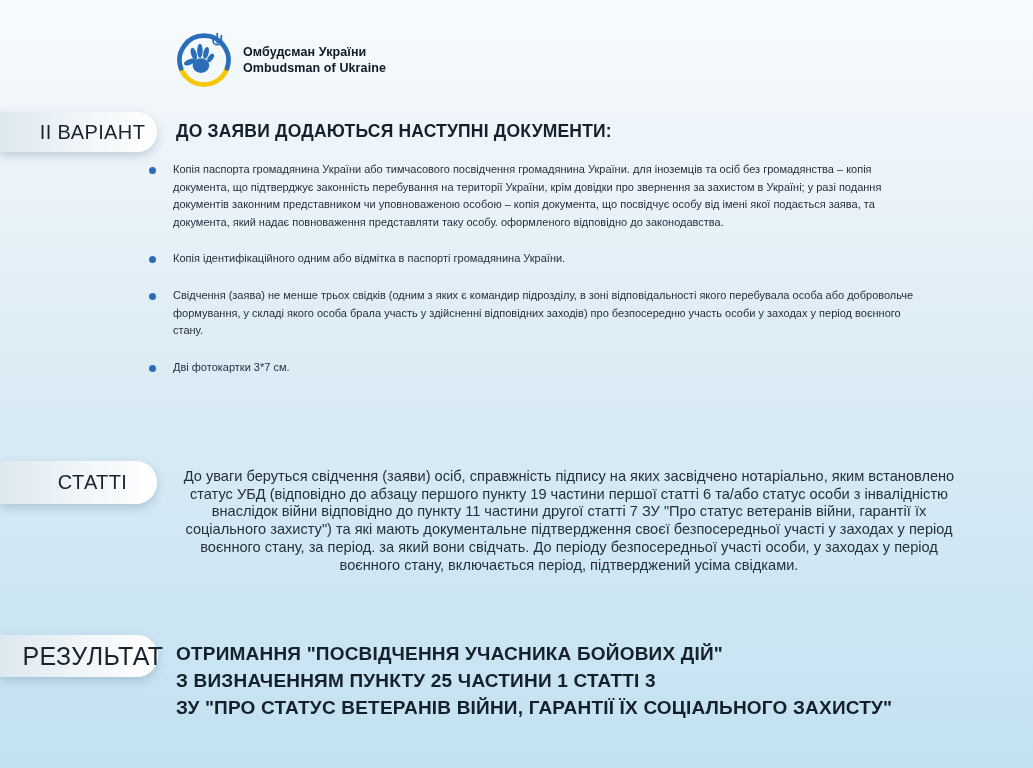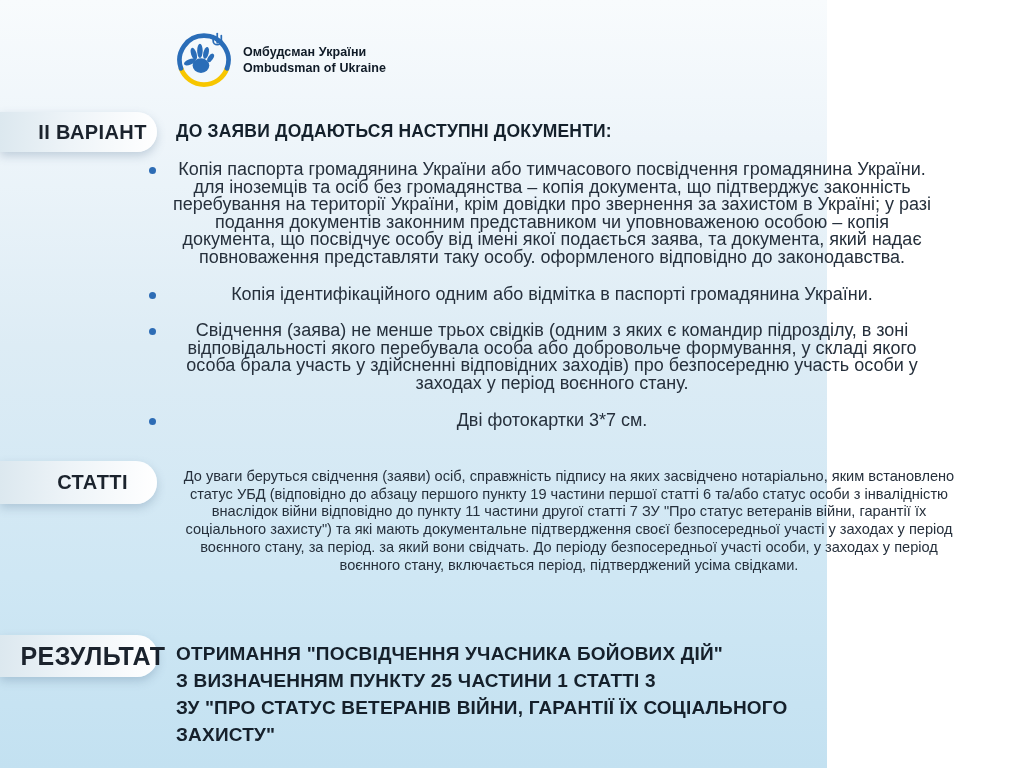--- a/index.html
+++ b/index.html
@@ -3,51 +3,51 @@
 <meta charset="utf-8">
 <style>
   * { margin:0; padding:0; box-sizing:border-box; }
   html,body { width:1033px; height:768px; }
   body {
     font-family: "Liberation Sans", sans-serif;
     color:#1c242e;
     overflow:hidden;
   }
   .page {
-    position:relative; width:827px; height:768px;
+    position:relative; width:1033px; height:768px;
     background: linear-gradient(180deg, #f8fbfd 0%, #eef5fa 18%, #ddecf5 45%, #cfe7f4 75%, #c3e1f1 100%);
   }
   
   .logo { position:absolute; left:176px; top:32px; display:flex; align-items:center; gap:11px; }
   .logo-mark { width:56px; height:56px; }
   .logo-text { font-size:12.5px; font-weight:bold; color:#0f1a26; line-height:1.3; letter-spacing:0.1px; }
   
   .badge {
     position:absolute; left:0; display:flex; align-items:center; justify-content:center;
     background: linear-gradient(90deg, #dce8ef 0%, #eef4f8 45%, #ffffff 100%);
     border-radius: 0 21px 21px 0;
     box-shadow: 0 4px 10px rgba(90,120,150,0.30);
-    font-weight:bold; color:#1b232d; letter-spacing:0.4px;
+    font-weight:normal; color:#1b232d; letter-spacing:0.4px;
     padding-left:28px;
   }
   .badge-variant  { top:112px; width:157px; height:40px; font-size:20px; }
   .badge-important{ top:461px; width:157px; height:43px; font-size:20px; }
   .badge-result   { top:635px; width:158px; height:42px; font-size:25px; }
   
   .heading {
     position:absolute; left:176px; top:121px;
     font-size:17.5px; font-weight:bold; color:#14202b; letter-spacing:0.2px;
   }
   .doc-list { position:absolute; left:149px; top:161px; width:790px; list-style:none; }
   .doc-item { display:flex; gap:17px; margin-bottom:19px; }
   .dot {
     flex:0 0 auto; width:7px; height:7px; border-radius:50%;
     background:#2d6cb5; margin-top:6px;
   }
-  .doc-item-text { font-size:18px; line-height:17.6px; color:#26303c; width:758px;text-align:center; }
+  .doc-item-text { font-size:11px; line-height:17.6px; color:#26303c; width:758px; }
   .important-text {
     position:absolute; left:176px; top:468px; width:786px;
     font-size:14.6px; line-height:17.7px; color:#26303c;text-align:center;
   }
   .result-block { position:absolute; left:176px; top:640px; }
   .result-line {
     font-size:19px; font-weight:bold; color:#15202b;
     line-height:27px; letter-spacing:0.2px;
   }
 </style>

